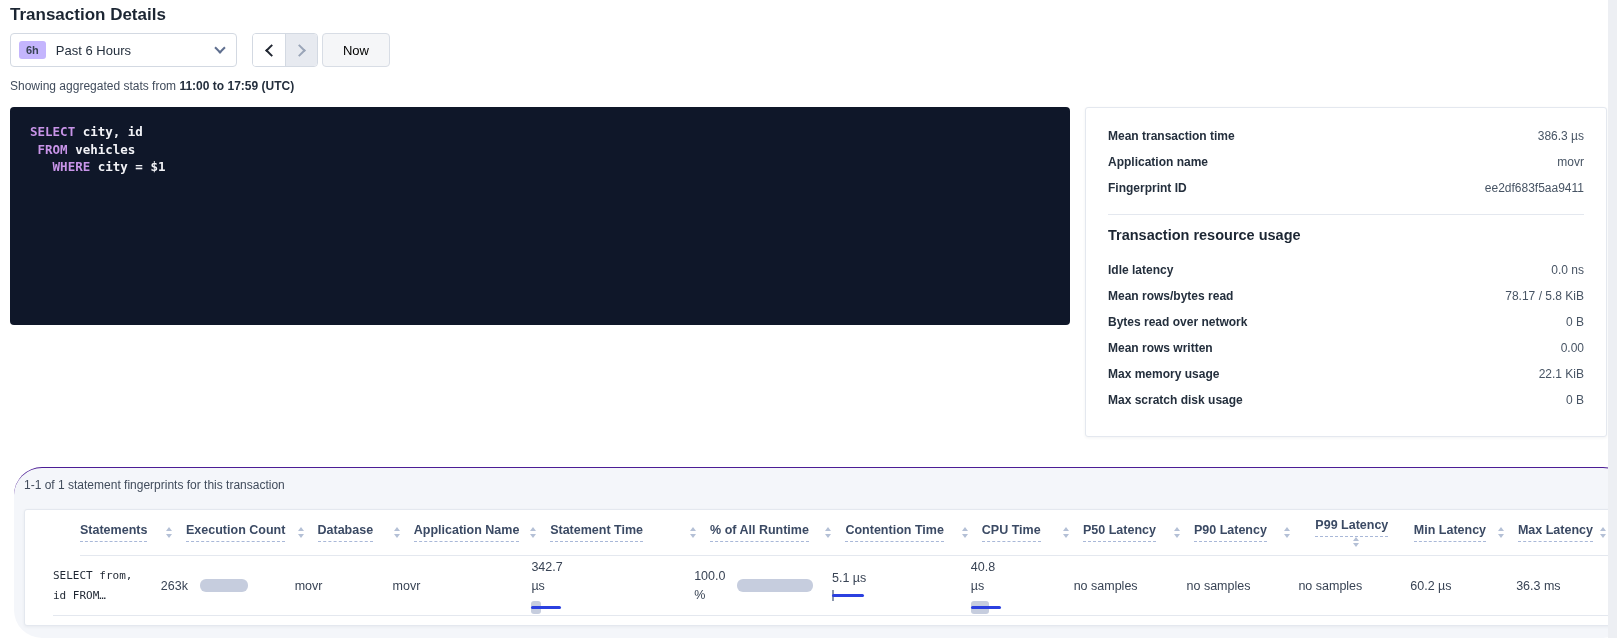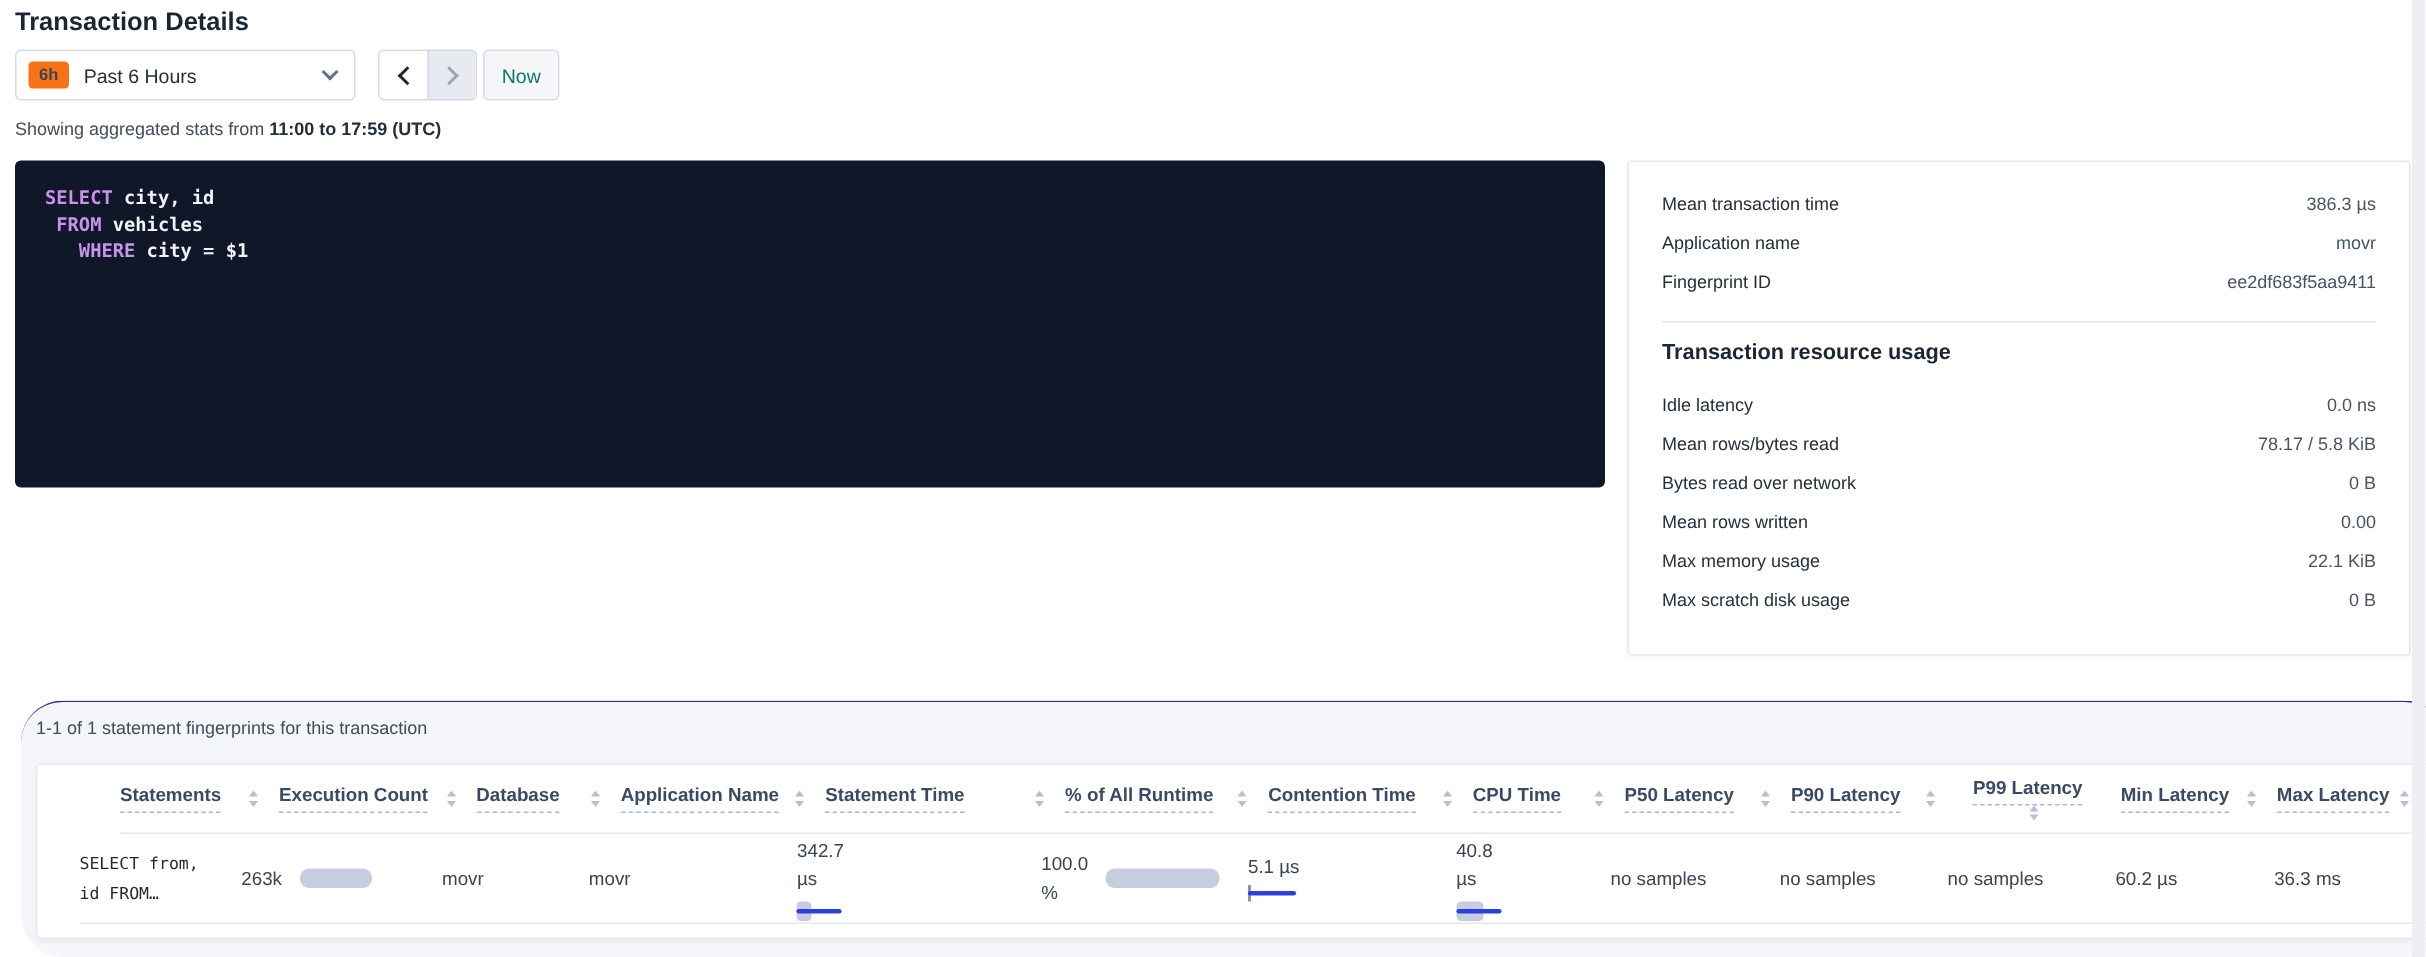--- a/index.html
+++ b/index.html
@@ -27,42 +27,42 @@
   .page-title{
     position:absolute;left:10px;top:5px;
     font-size:17px;font-weight:bold;color:#1c2633;
   }
   .time-picker{
     position:absolute;left:10px;top:33px;width:227px;height:34px;
     background:#fff;border:1px solid #d3d9e2;border-radius:4px;
     display:flex;align-items:center;padding:0 12px 0 8px;cursor:pointer;
   }
   .time-badge{
-    background:#f97316;color:#394455;font-size:11px;font-weight:bold;
+    background:#c4b5fd;color:#394455;font-size:11px;font-weight:bold;
     border-radius:3px;padding:3px 7px;margin-right:10px;
   }
   .time-label{font-size:13px;color:#242f3d;flex:1;}
   .chevron-down{
     width:8px;height:8px;border-right:2px solid #5f6f8f;border-bottom:2px solid #5f6f8f;
     transform:rotate(45deg);margin-top:-4px;
   }
   .nav-group{
     position:absolute;left:252px;top:33px;height:34px;display:flex;
     border:1px solid #d3d9e2;border-radius:4px;overflow:hidden;
   }
   .nav-btn{width:32px;height:32px;display:flex;align-items:center;justify-content:center;background:#fff;border:none;cursor:pointer;}
   .nav-btn.disabled{background:#e7eaf0;cursor:default;}
   .nav-btn + .nav-btn{border-left:1px solid #d3d9e2;}
   .chev{width:9px;height:9px;border-left:2.5px solid #202631;border-bottom:2.5px solid #202631;}
   .chev.left{transform:rotate(45deg);margin-left:4px;}
   .chev.right{transform:rotate(-135deg);margin-right:4px;border-color:#9aa5b8;}
   .now-btn{
-    position:absolute;left:322px;top:33px;height:34px;width:51px;
+    position:absolute;left:322px;top:33px;height:34px;width:68px;
     background:#f5f6f8;border:1px solid #d8dde5;border-radius:4px;
-    font-size:13px;color:#0f766e;font-family:"Liberation Sans",sans-serif;cursor:default;
+    font-size:13px;color:#000000;font-family:"Liberation Sans",sans-serif;cursor:default;
   }
   .stats-caption{position:absolute;left:10px;top:79px;font-size:12px;color:#414c5c;}
   .stats-caption b{color:#242f3d;}
   
   .sql-box{
     position:absolute;left:10px;top:107px;width:1060px;height:218px;
     background:var(--sql-bg);border-radius:4px;
     padding:16px 0 0 20px;
     font-family:"DejaVu Sans Mono","Liberation Mono",monospace;
     font-size:12.5px;font-weight:bold;color:#f2f3f7;line-height:17.5px;
@@ -70,21 +70,21 @@
   .sql-line{white-space:pre;}
   .sql-kw{color:var(--sql-keyword);text-align:center;}
   
   .summary-card{
     position:absolute;left:1085px;top:107px;width:522px;height:330px;
     background:#fff;border:1px solid var(--border);border-radius:3px;
     box-shadow:0 1px 3px rgba(40,50,70,.06);
     padding:15px 22px 0 22px;
   }
   .kv-row{display:flex;justify-content:space-between;align-items:center;height:26px;}
-  .kv-label{font-size:12px;font-weight:normal;color:#242f3d;}
+  .kv-label{font-size:12px;font-weight:bold;color:#242f3d;}
   .kv-value{font-size:12px;color:var(--text-mid);}
   .card-divider{border:none;border-top:1px solid var(--border);margin:13px 0 12px 0;}
   .resource-title{font-size:14.5px;font-weight:bold;color:#1c2633;margin:2px 0 14px 0;}
   
   .bottom-section{
     position:absolute;left:14px;top:467px;width:1617px;height:171px;
     background:var(--section-bg);border-top:1px solid #4c1d95;border-radius:28px;
   }
   .table-caption{position:absolute;left:10px;top:10px;font-size:12px;color:#414c5c;}
   .table-card{

